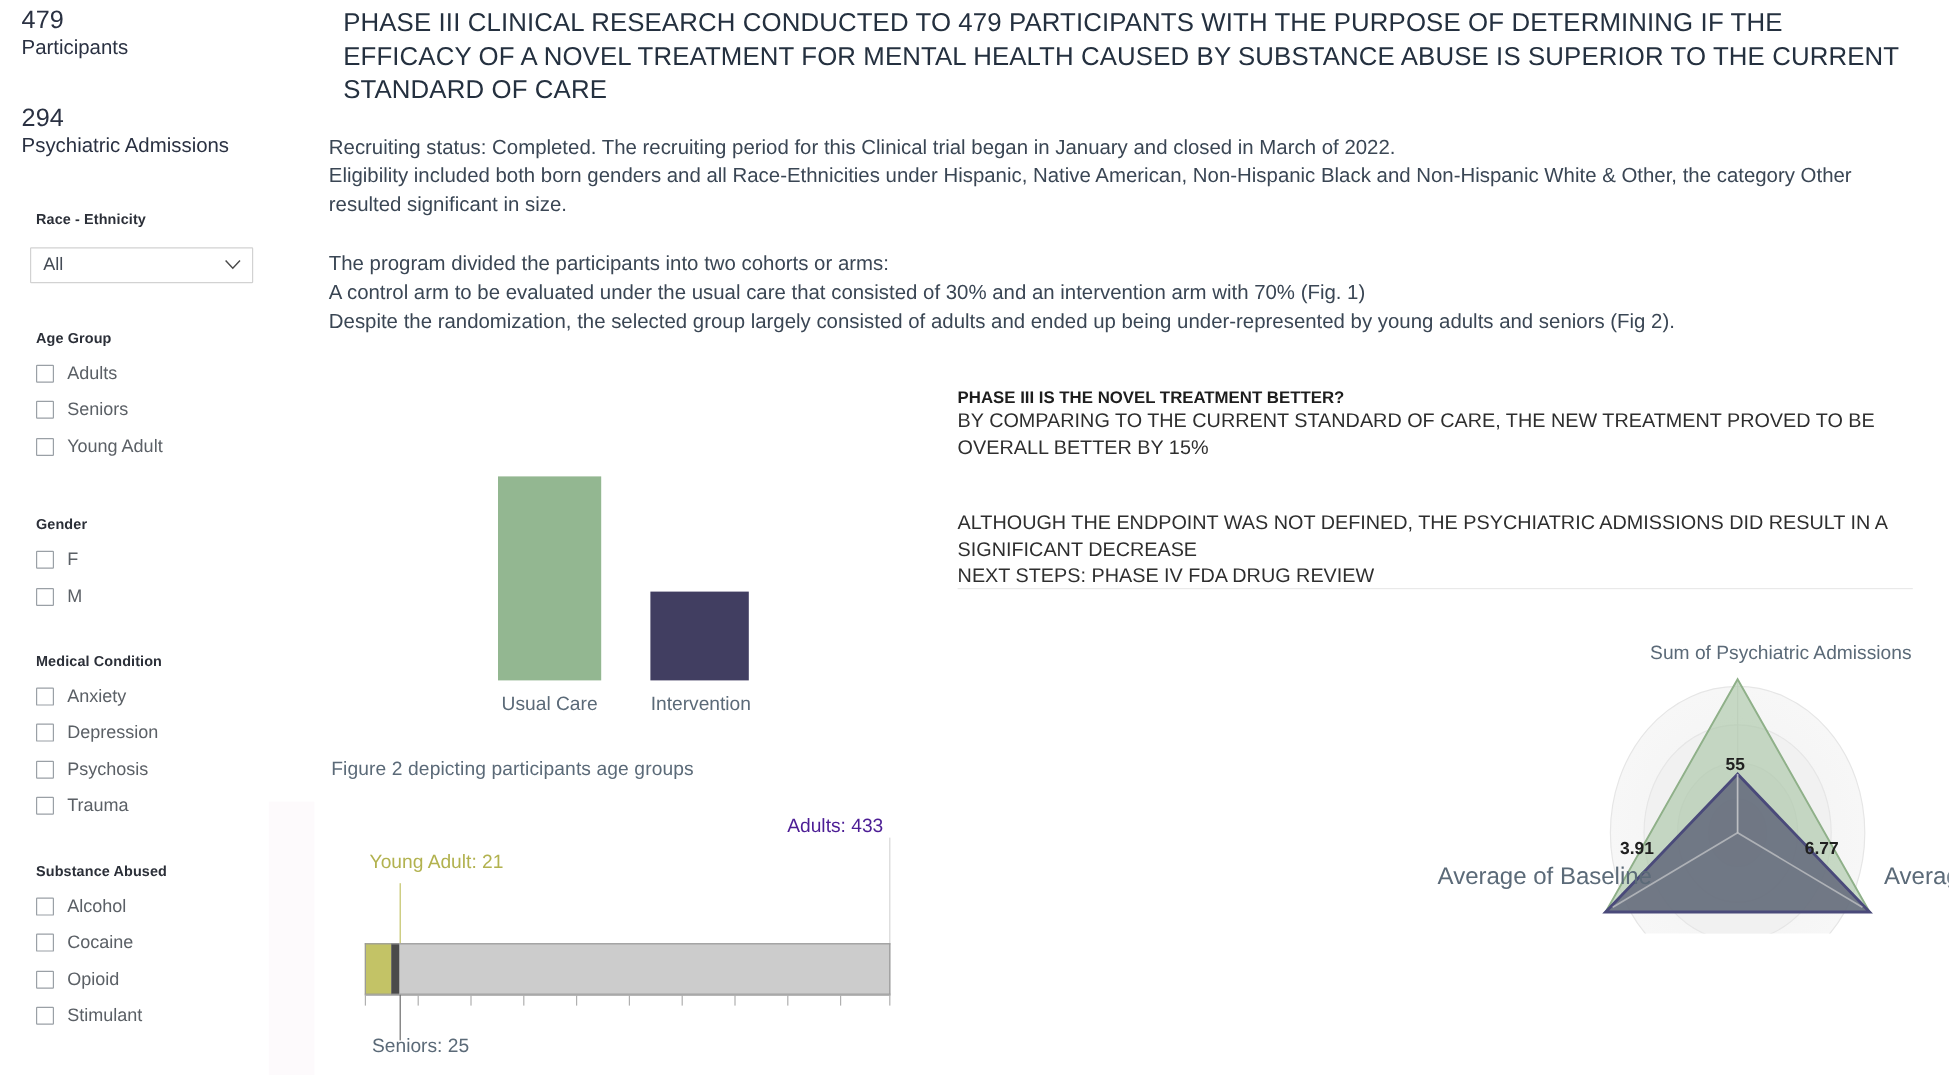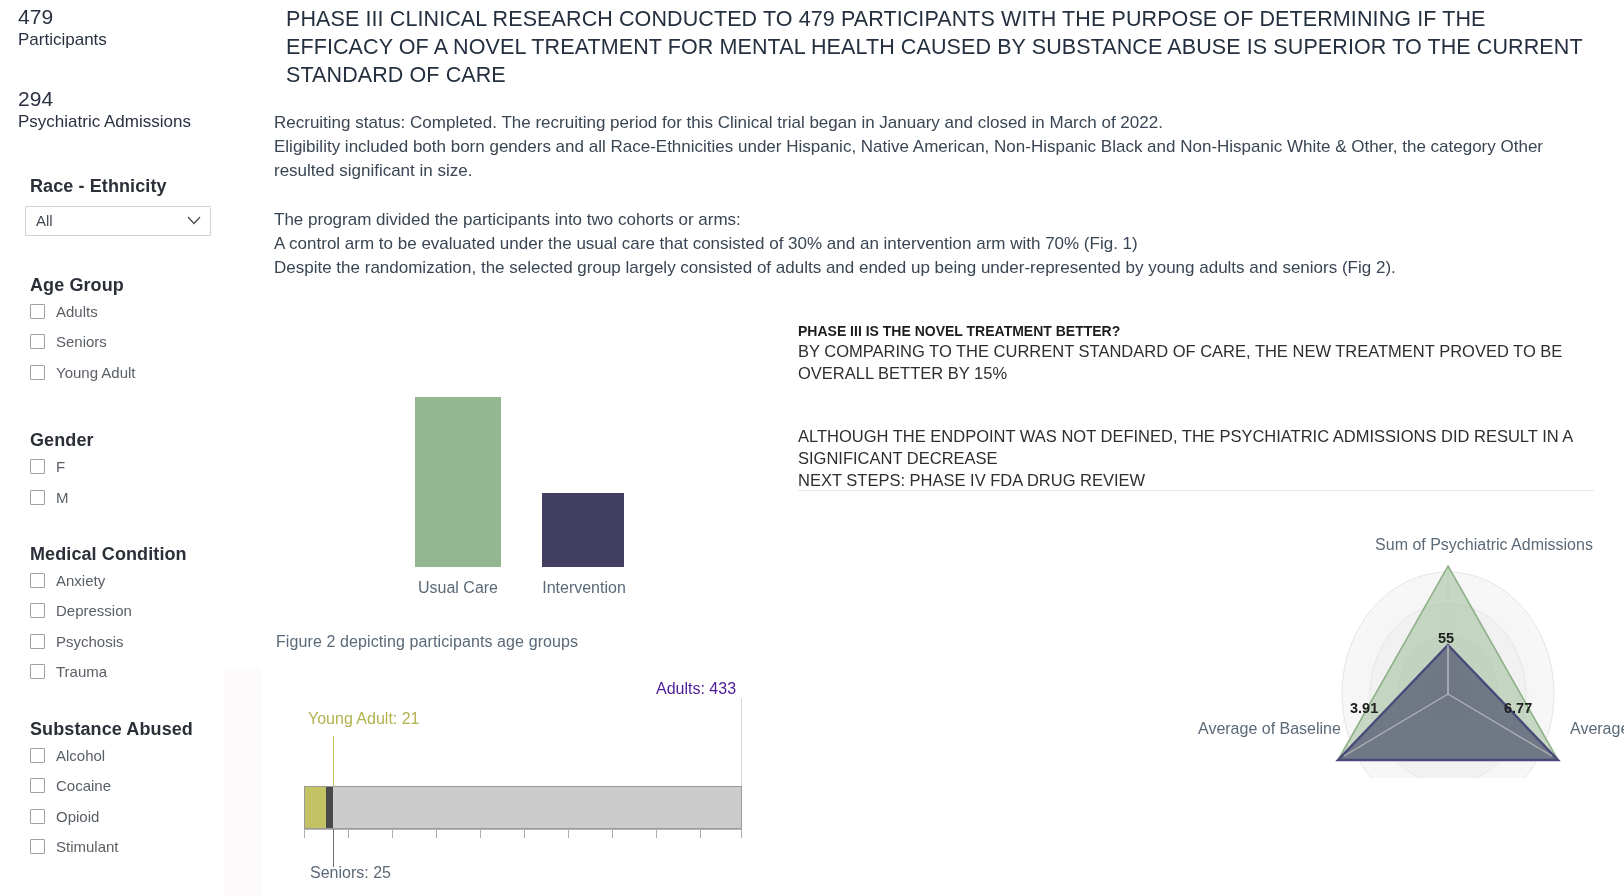--- a/index.html
+++ b/index.html
@@ -12,21 +12,21 @@
 
   
   .sidebar{position:absolute;left:0;top:0;width:262px;height:896px;background:#ffffff;}
   .kpi{position:absolute;left:18px;color:#2a3142;}
   .kpi .num{font-size:21px;line-height:25px;font-weight:400;letter-spacing:.1px;}
   .kpi .cap{font-size:17px;line-height:22px;font-weight:400;}
   #kpi-participants{top:4px;}
   #kpi-admissions{top:86px;}
 
   .filter-title{
-    position:absolute;left:30px;font-size:18px;font-weight:700;color:#2b2f38;
+    position:absolute;left:30px;font-size:12px;font-weight:700;color:#2b2f38;
     letter-spacing:.1px;
   }
   .dropdown{
     position:absolute;left:25px;width:186px;height:30px;border:1px solid #d2d2d2;
     background:#fff;border-radius:1px;box-sizing:border-box;
   }
   .dropdown .val{position:absolute;left:10px;top:5px;font-size:15px;color:#444b55;}
   .dropdown .chev{position:absolute;right:9px;top:9px;width:14px;height:9px;}
   .dropdown .chev svg{display:block;}
 
@@ -97,21 +97,21 @@
   #rp-head{top:320px;font-weight:700;color:#1d1d1d;font-size:14px;}
   #rp-sub{top:340px;}
   #rp-body{top:425px;}
   .rp-divider{position:absolute;left:536px;top:490px;width:796px;height:1px;background:#e9e9e9;}
 
   
   .radar{position:absolute;left:660px;top:528px;width:700px;height:250px;}
   .radar svg{display:block;}
   .radar-title{position:absolute;left:412px;top:8px;width:300px;text-align:center;
                font-size:16px;color:#5b6a78;white-space:nowrap;}
-  .radar-axis-lbl{position:absolute;font-size:16px;color:#5b6a78;white-space:nowrap;}
+  .radar-axis-lbl{position:absolute;font-size:20px;color:#5b6a78;white-space:nowrap;}
   #ax-baseline{left:276px;top:192px;}
   #ax-after{left:648px;top:192px;}
   .radar-val{position:absolute;font-size:14.5px;font-weight:700;color:#202020;white-space:nowrap;}
   #val-top{left:516px;top:102px;}
   #val-left{left:428px;top:172px;}
   #val-right{left:582px;top:172px;}
 </style>
 </head>
 <body>
 

